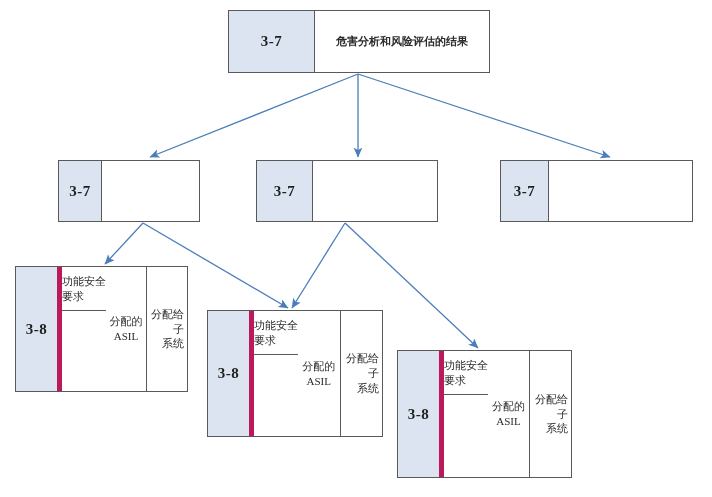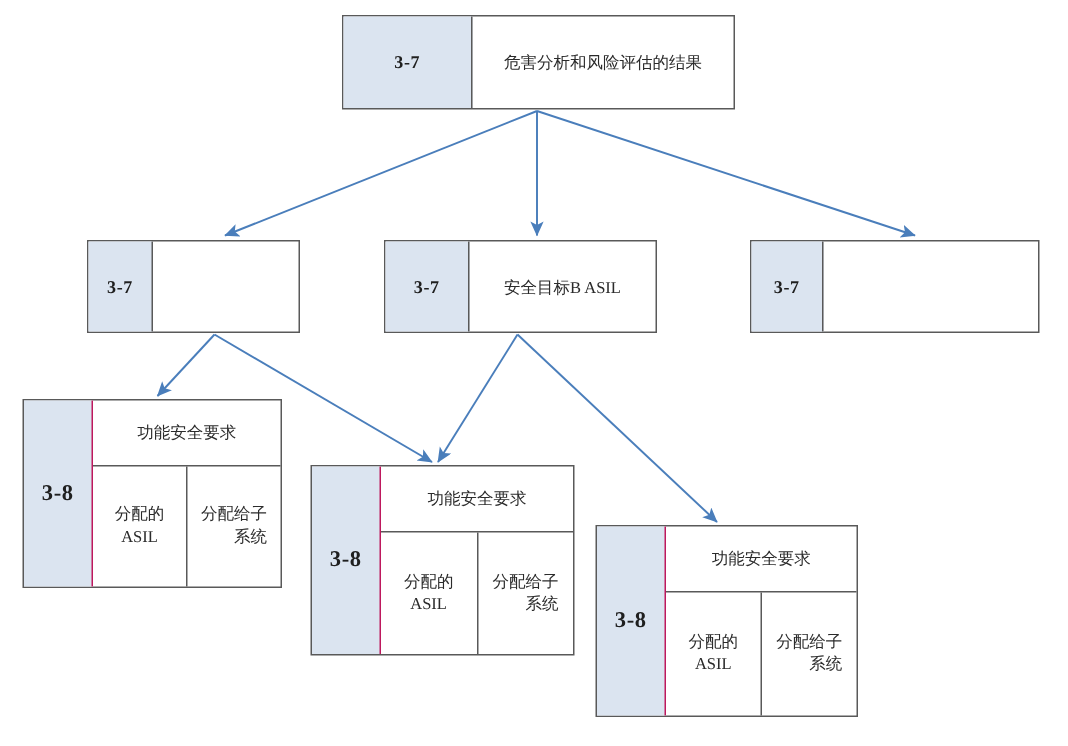--- a/index.html
+++ b/index.html
@@ -37,65 +37,66 @@
     background: #ffffff;
     z-index: 2;
   }
   .node .id-cell {
     box-sizing: border-box;
     display: flex;
     align-items: center;
     justify-content: center;
     background: #dbe4f0;
     border-right: 1px solid #595959;
-    font-size: 12px;
+    font-size: 15px;
     font-weight: bold;
     letter-spacing: 0.5px;
     color: #1f1f1f;
   }
   .node .label-cell {
     box-sizing: border-box;
     flex: 1;
     display: flex;
     align-items: center;
     justify-content: center;
     font-size: 11px;
     color: #2b2b2b;
     text-align: center;
     padding: 0 4px;
+    font-weight: bold;
   }
 
   
   .req-node {
     position: absolute;
     display: flex;
     box-sizing: border-box;
     border: 1px solid #595959;
     background: #ffffff;
     z-index: 2;
   }
   .req-node .id-cell {
     box-sizing: border-box;
     display: flex;
     align-items: center;
     justify-content: center;
     background: #dbe4f0;
-    border-right: 1px solid #be185d;
+    border-right: 5px solid #be185d;
     font-size: 15px;
     font-weight: bold;
     letter-spacing: 0.5px;
     color: #1f1f1f;
     width: 46px;
     flex: 0 0 46px;
   }
   .req-node .req-body {
     box-sizing: border-box;
     flex: 1;
     display: flex;
-    flex-direction: column;
+    flex-direction: row;
   }
   .req-node .req-title {
     box-sizing: border-box;
     height: 44px;
     flex: 0 0 44px;
     display: flex;
     align-items: center;
     justify-content: center;
     border-bottom: 1px solid #595959;
     font-size: 11px;
@@ -154,21 +155,20 @@
     <div class="id-cell" style="width:86px; flex:0 0 86px;">3-7</div>
     <div class="label-cell">危害分析和风险评估的结果</div>
   </div>
 
   <div class="node" style="left:58px; top:160px; width:142px; height:62px;">
     <div class="id-cell" style="width:43px; flex:0 0 43px;">3-7</div>
   </div>
 
   <div class="node" style="left:256px; top:160px; width:182px; height:62px;">
     <div class="id-cell" style="width:56px; flex:0 0 56px;">3-7</div>
-    <div class="label-cell">安全目标B ASIL</div>
   </div>
 
   <div class="node" style="left:500px; top:160px; width:193px; height:62px;">
     <div class="id-cell" style="width:48px; flex:0 0 48px;">3-7</div>
   </div>
 
   <div class="req-node" style="left:15px; top:266px; width:173px; height:126px;">
     <div class="id-cell">3-8</div>
     <div class="req-body">
       <div class="req-title">功能安全要求</div>

